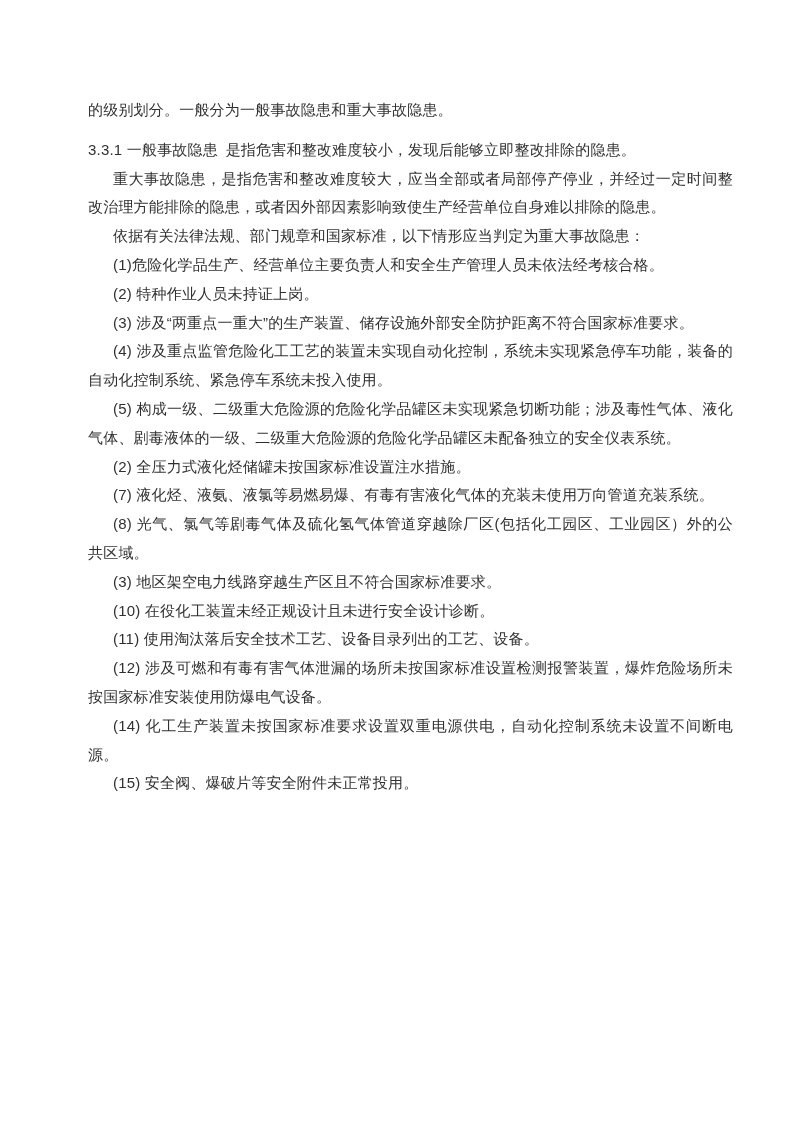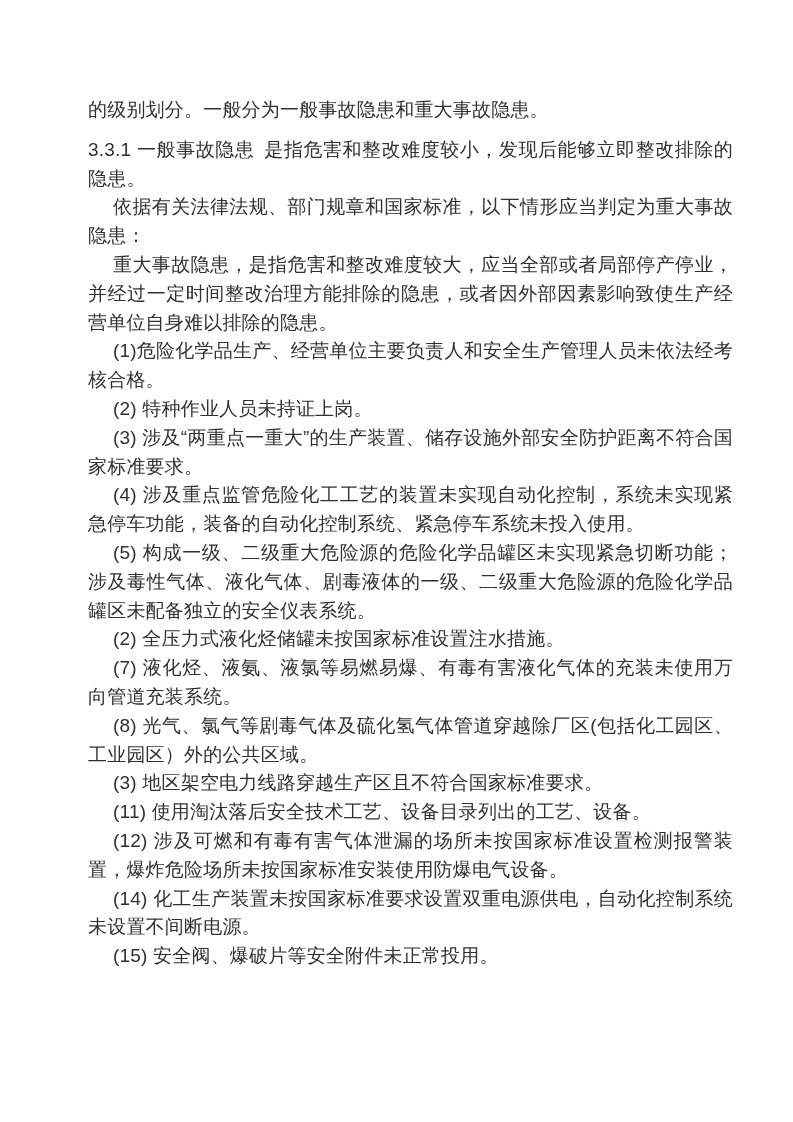--- a/index.html
+++ b/index.html
@@ -9,21 +9,21 @@
   }
   .page {
     position: relative;
     width: 793px;
     height: 1122px;
     background: #ffffff;
     box-sizing: border-box;
     padding: 96px 60px 0 88px;
     overflow: hidden;
     font-family: "Liberation Sans", "DejaVu Sans", sans-serif;
-    font-size: 19px;
+    font-size: 15px;
     line-height: 28.8px;
     color: #303030;
     text-align: justify;
     text-justify: inter-ideograph;
     letter-spacing: 0.2px;
   }
   .page p {
     margin: 0;
     padding: 0;
   }
@@ -36,28 +36,29 @@
   .sp-before {
     margin-top: 11px !important;
   }
 </style>
 </head>
 <body>
 
 <div class="page">
   <p class="cont">的级别划分。一般分为一般事故隐患和重大事故隐患。</p>
   <p class="heading sp-before">3.3.1 一般事故隐患 是指危害和整改难度较小，发现后能够立即整改排除的隐患。</p>
+  <p class="indent">重大事故隐患，是指危害和整改难度较大，应当全部或者局部停产停业，并经过一定时间整改治理方能排除的隐患，或者因外部因素影响致使生产经营单位自身难以排除的隐患。</p>
   <p class="indent">依据有关法律法规、部门规章和国家标准，以下情形应当判定为重大事故隐患：</p>
-  <p class="indent">重大事故隐患，是指危害和整改难度较大，应当全部或者局部停产停业，并经过一定时间整改治理方能排除的隐患，或者因外部因素影响致使生产经营单位自身难以排除的隐患。</p>
   <p class="indent">(1)危险化学品生产、经营单位主要负责人和安全生产管理人员未依法经考核合格。</p>
   <p class="indent">(2) 特种作业人员未持证上岗。</p>
   <p class="indent">(3) 涉及“两重点一重大”的生产装置、储存设施外部安全防护距离不符合国家标准要求。</p>
   <p class="indent">(4) 涉及重点监管危险化工工艺的装置未实现自动化控制，系统未实现紧急停车功能，装备的自动化控制系统、紧急停车系统未投入使用。</p>
   <p class="indent">(5) 构成一级、二级重大危险源的危险化学品罐区未实现紧急切断功能；涉及毒性气体、液化气体、剧毒液体的一级、二级重大危险源的危险化学品罐区未配备独立的安全仪表系统。</p>
   <p class="indent">(2) 全压力式液化烃储罐未按国家标准设置注水措施。</p>
   <p class="indent">(7) 液化烃、液氨、液氯等易燃易爆、有毒有害液化气体的充装未使用万向管道充装系统。</p>
   <p class="indent">(8) 光气、氯气等剧毒气体及硫化氢气体管道穿越除厂区(包括化工园区、工业园区）外的公共区域。</p>
   <p class="indent">(3) 地区架空电力线路穿越生产区且不符合国家标准要求。</p>
+  <p class="indent">(10) 在役化工装置未经正规设计且未进行安全设计诊断。</p>
   <p class="indent">(11) 使用淘汰落后安全技术工艺、设备目录列出的工艺、设备。</p>
   <p class="indent">(12) 涉及可燃和有毒有害气体泄漏的场所未按国家标准设置检测报警装置，爆炸危险场所未按国家标准安装使用防爆电气设备。</p>
   <p class="indent">(14) 化工生产装置未按国家标准要求设置双重电源供电，自动化控制系统未设置不间断电源。</p>
   <p class="indent">(15) 安全阀、爆破片等安全附件未正常投用。</p>
 </div>
 
 </body></html>

